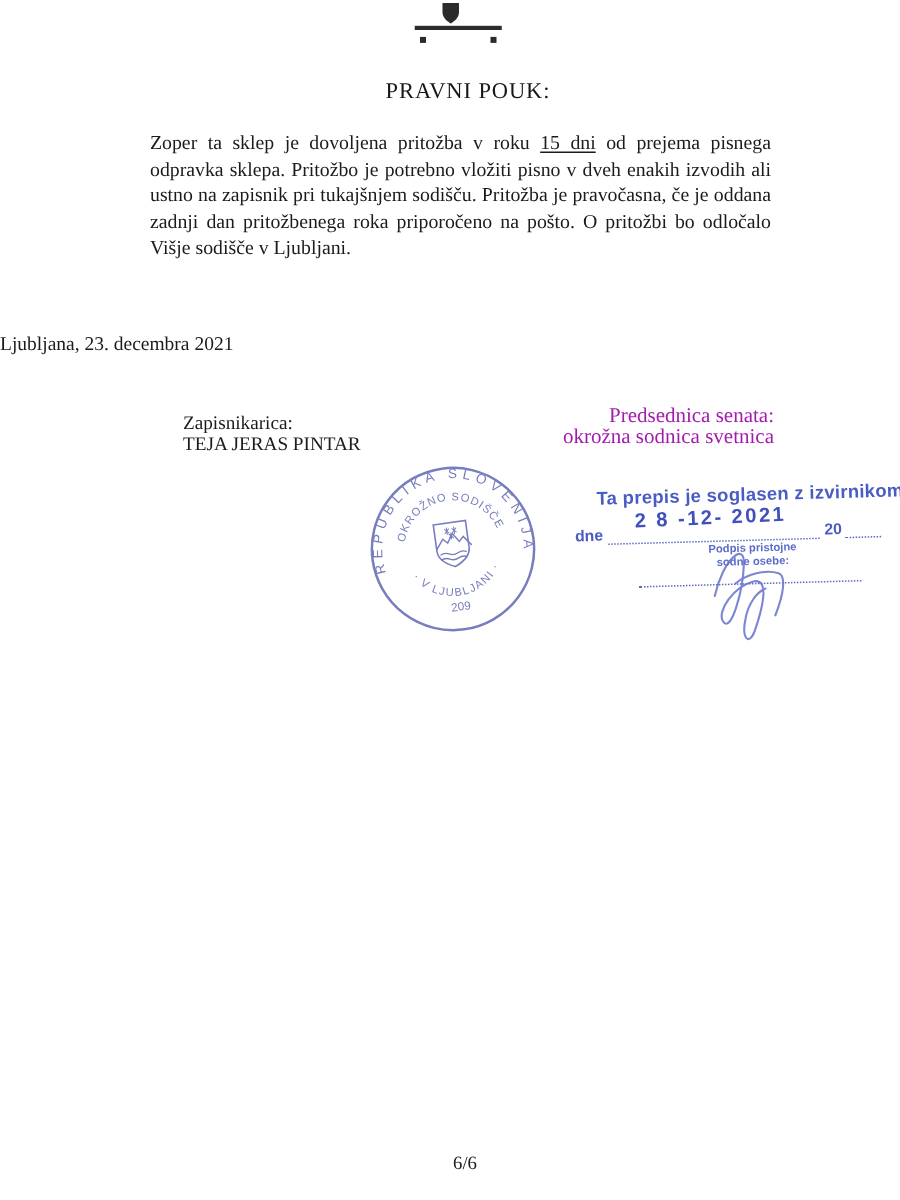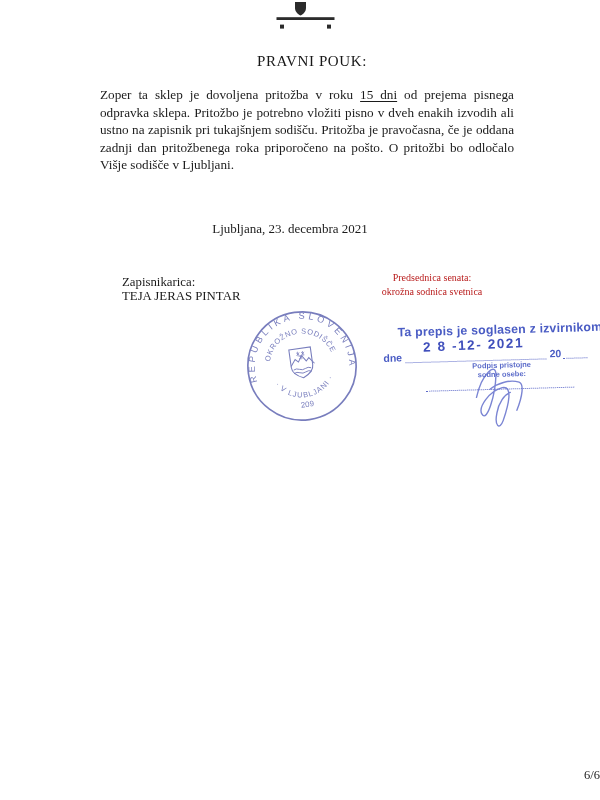--- a/index.html
+++ b/index.html
@@ -16,27 +16,27 @@
     color:#171717;
   }
   
   .body-par{
     position:absolute;left:100px;top:86px;width:414px;margin:0;
     text-align:justify;font-size:13.2px;line-height:17.6px;color:#1b1b1b;
   }
   .u{text-decoration:underline;text-underline-offset:2px;}
   
   .dateline{
-    position:absolute;top:221px;left:0;width:580px;text-align:center;
+    position:absolute;top:221px;left:0;width:580px;
     font-size:13px;color:#1b1b1b;
   }
   
   .sig-left{position:absolute;left:99px;top:276px;font-size:12.8px;line-height:13.6px;color:#1b1b1b;margin-left:23px;}
-  .sig-right{position:absolute;left:348px;top:271px;width:168px;text-align:center;
-    font-size:10px;line-height:13.6px;color:#b91c1c;}
+  .sig-right{position:absolute;left:348px;top:271px;width:168px;text-align:right;
+    font-size:14px;line-height:13.6px;color:#a21caf;}
   
   .court-stamp{position:absolute;left:243px;top:307px;width:118px;height:118px;opacity:0.88;}
   .court-stamp text{font-family:"Liberation Sans", sans-serif;fill:#666cb4;}
   
   .cert-stamp{
     position:absolute;left:384px;top:323px;width:210px;height:112px;
     transform:rotate(-1.6deg);font-family:"Liberation Sans", sans-serif;color:#4a5cc4;
   }
   .cs-line1{margin-left:15px;font-size:12.3px;font-weight:bold;letter-spacing:0.2px;white-space:nowrap;}
   .cs-daterow{position:absolute;top:26px;left:0;right:6px;display:flex;align-items:flex-end;font-size:10.5px;font-weight:bold;}
@@ -44,21 +44,21 @@
   .cs-dots2{width:24px;border-bottom:1.6px dotted #5b68c8;height:11px;margin-left:2px;}
   .cs-datestamp{
     position:absolute;top:14px;left:40px;font-size:13.5px;font-weight:bold;
     letter-spacing:1.6px;transform:rotate(-1deg);color:#4150bc;white-space:nowrap;
   }
   .cs-caption{position:absolute;top:39px;left:62px;width:112px;text-align:center;
     font-size:7.5px;line-height:8.6px;font-weight:bold;opacity:0.9;}
   .cs-dotline2{position:absolute;top:66px;left:42px;width:148px;border-bottom:1.6px dotted #5b68c8;}
   .cs-signature{position:absolute;top:30px;left:80px;width:80px;height:82px;}
   
-  .pagenum{position:absolute;top:768px;left:20px;width:580px;text-align:right;font-size:12.5px;color:#1b1b1b;}
+  .pagenum{position:absolute;top:768px;left:20px;width:580px;text-align:center;font-size:12.5px;color:#1b1b1b;}
 </style>
 </head>
 <body>
 
 <div class="page">
 
   <svg class="emblem" viewBox="0 0 66 30" aria-hidden="true">
     <path d="M23,1 h11 v6 c0,3.6 -2.6,6 -5.5,7.6 c-2.9,-1.6 -5.5,-4 -5.5,-7.6 z" fill="#2b2b2b"></path>
     <rect x="4.5" y="16.2" width="58" height="2.8" fill="#2b2b2b"></rect>
     <rect x="8" y="23.6" width="4" height="4" fill="#2b2b2b"></rect>

